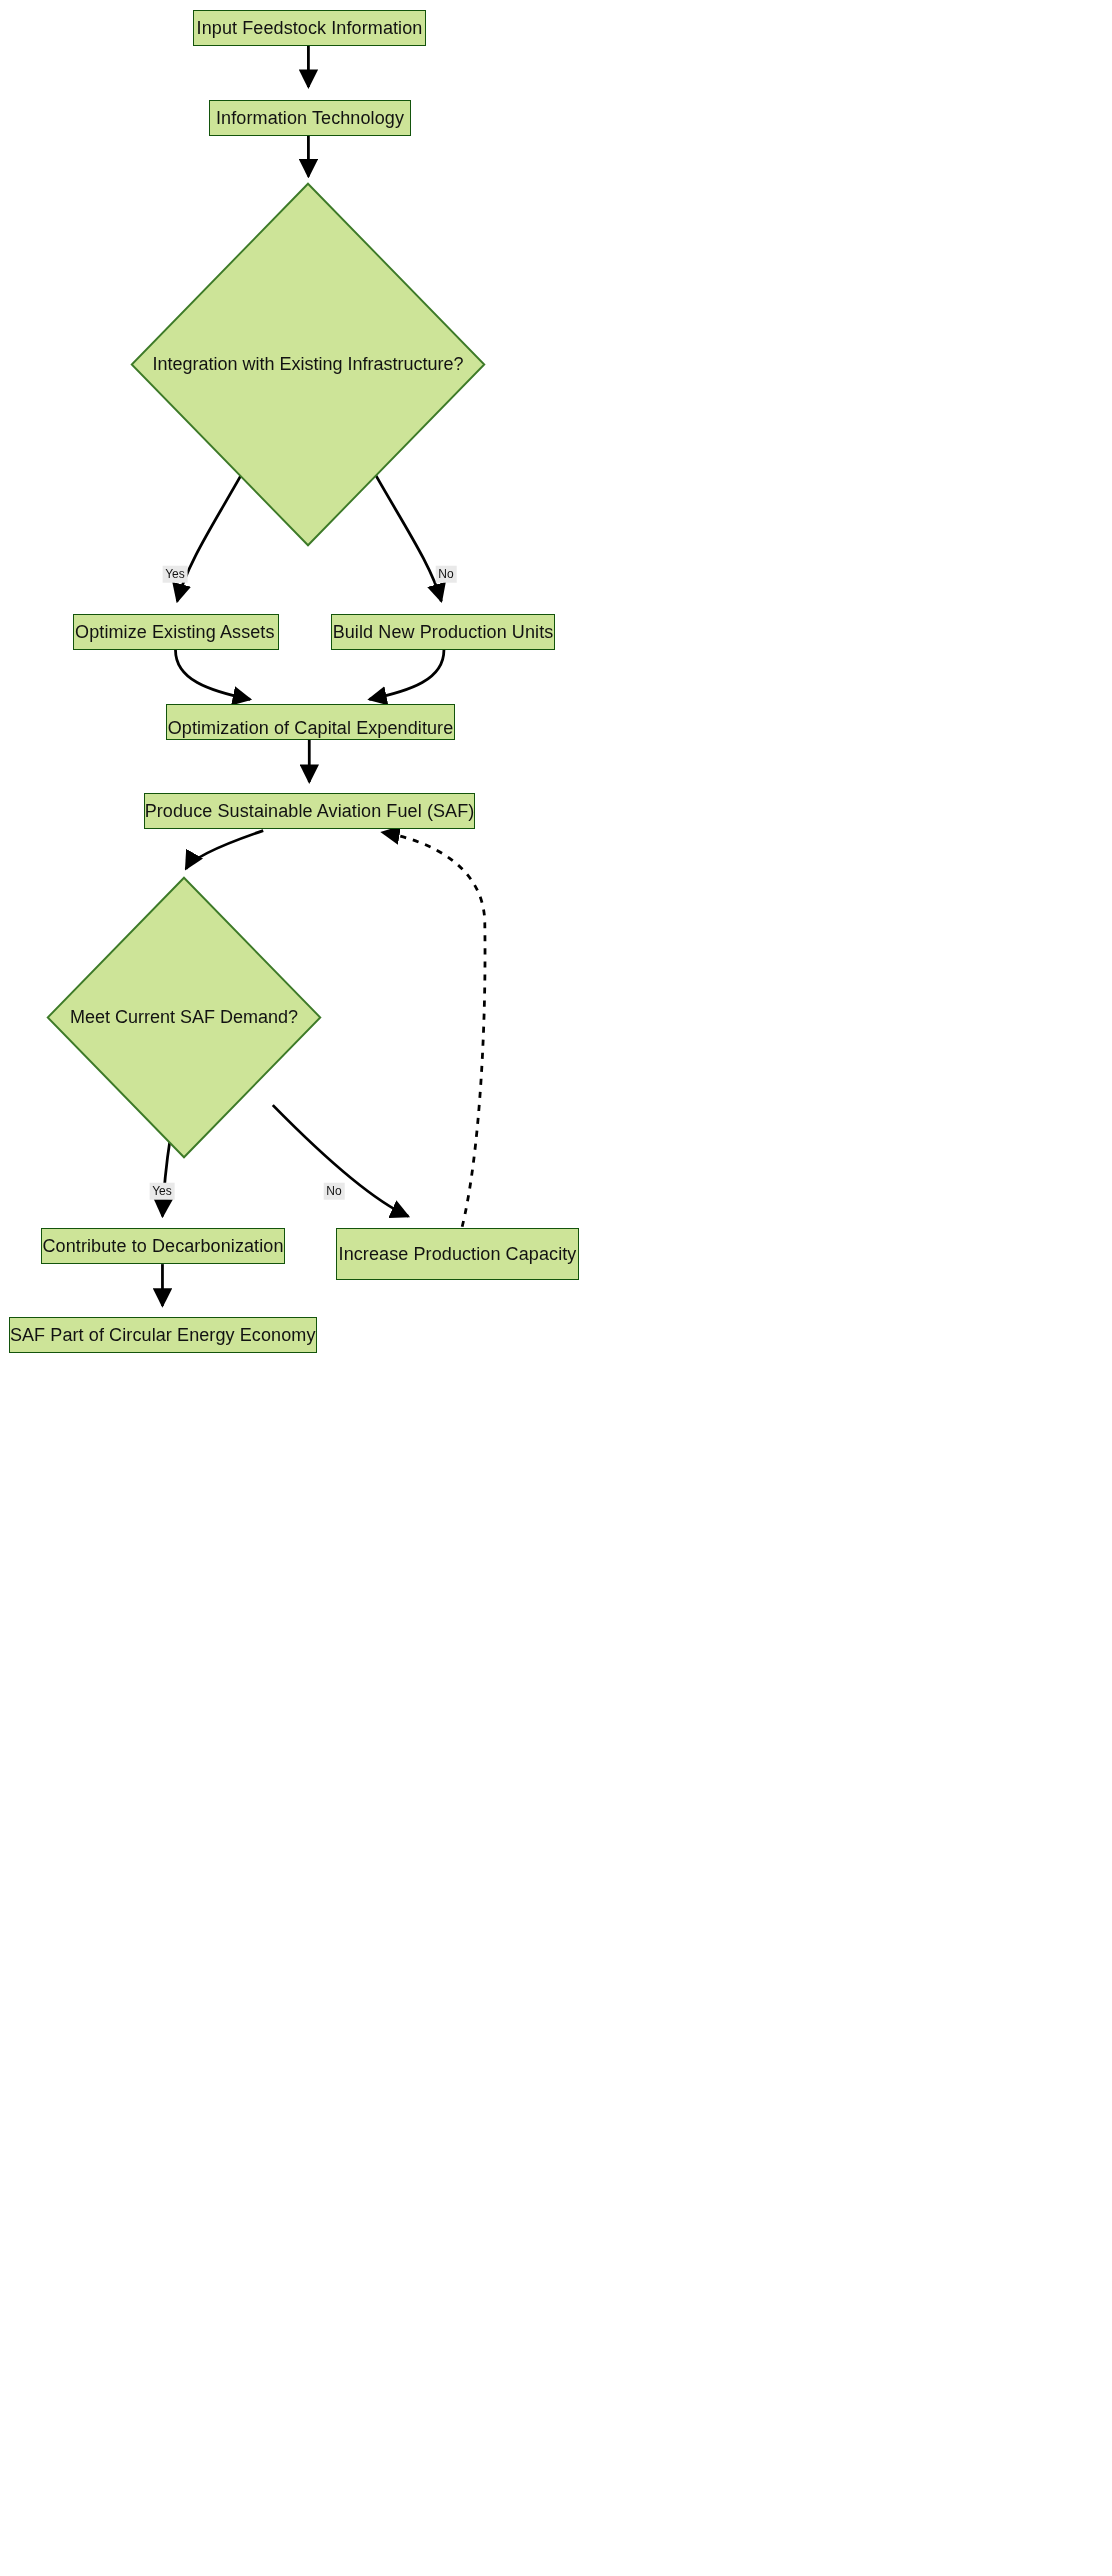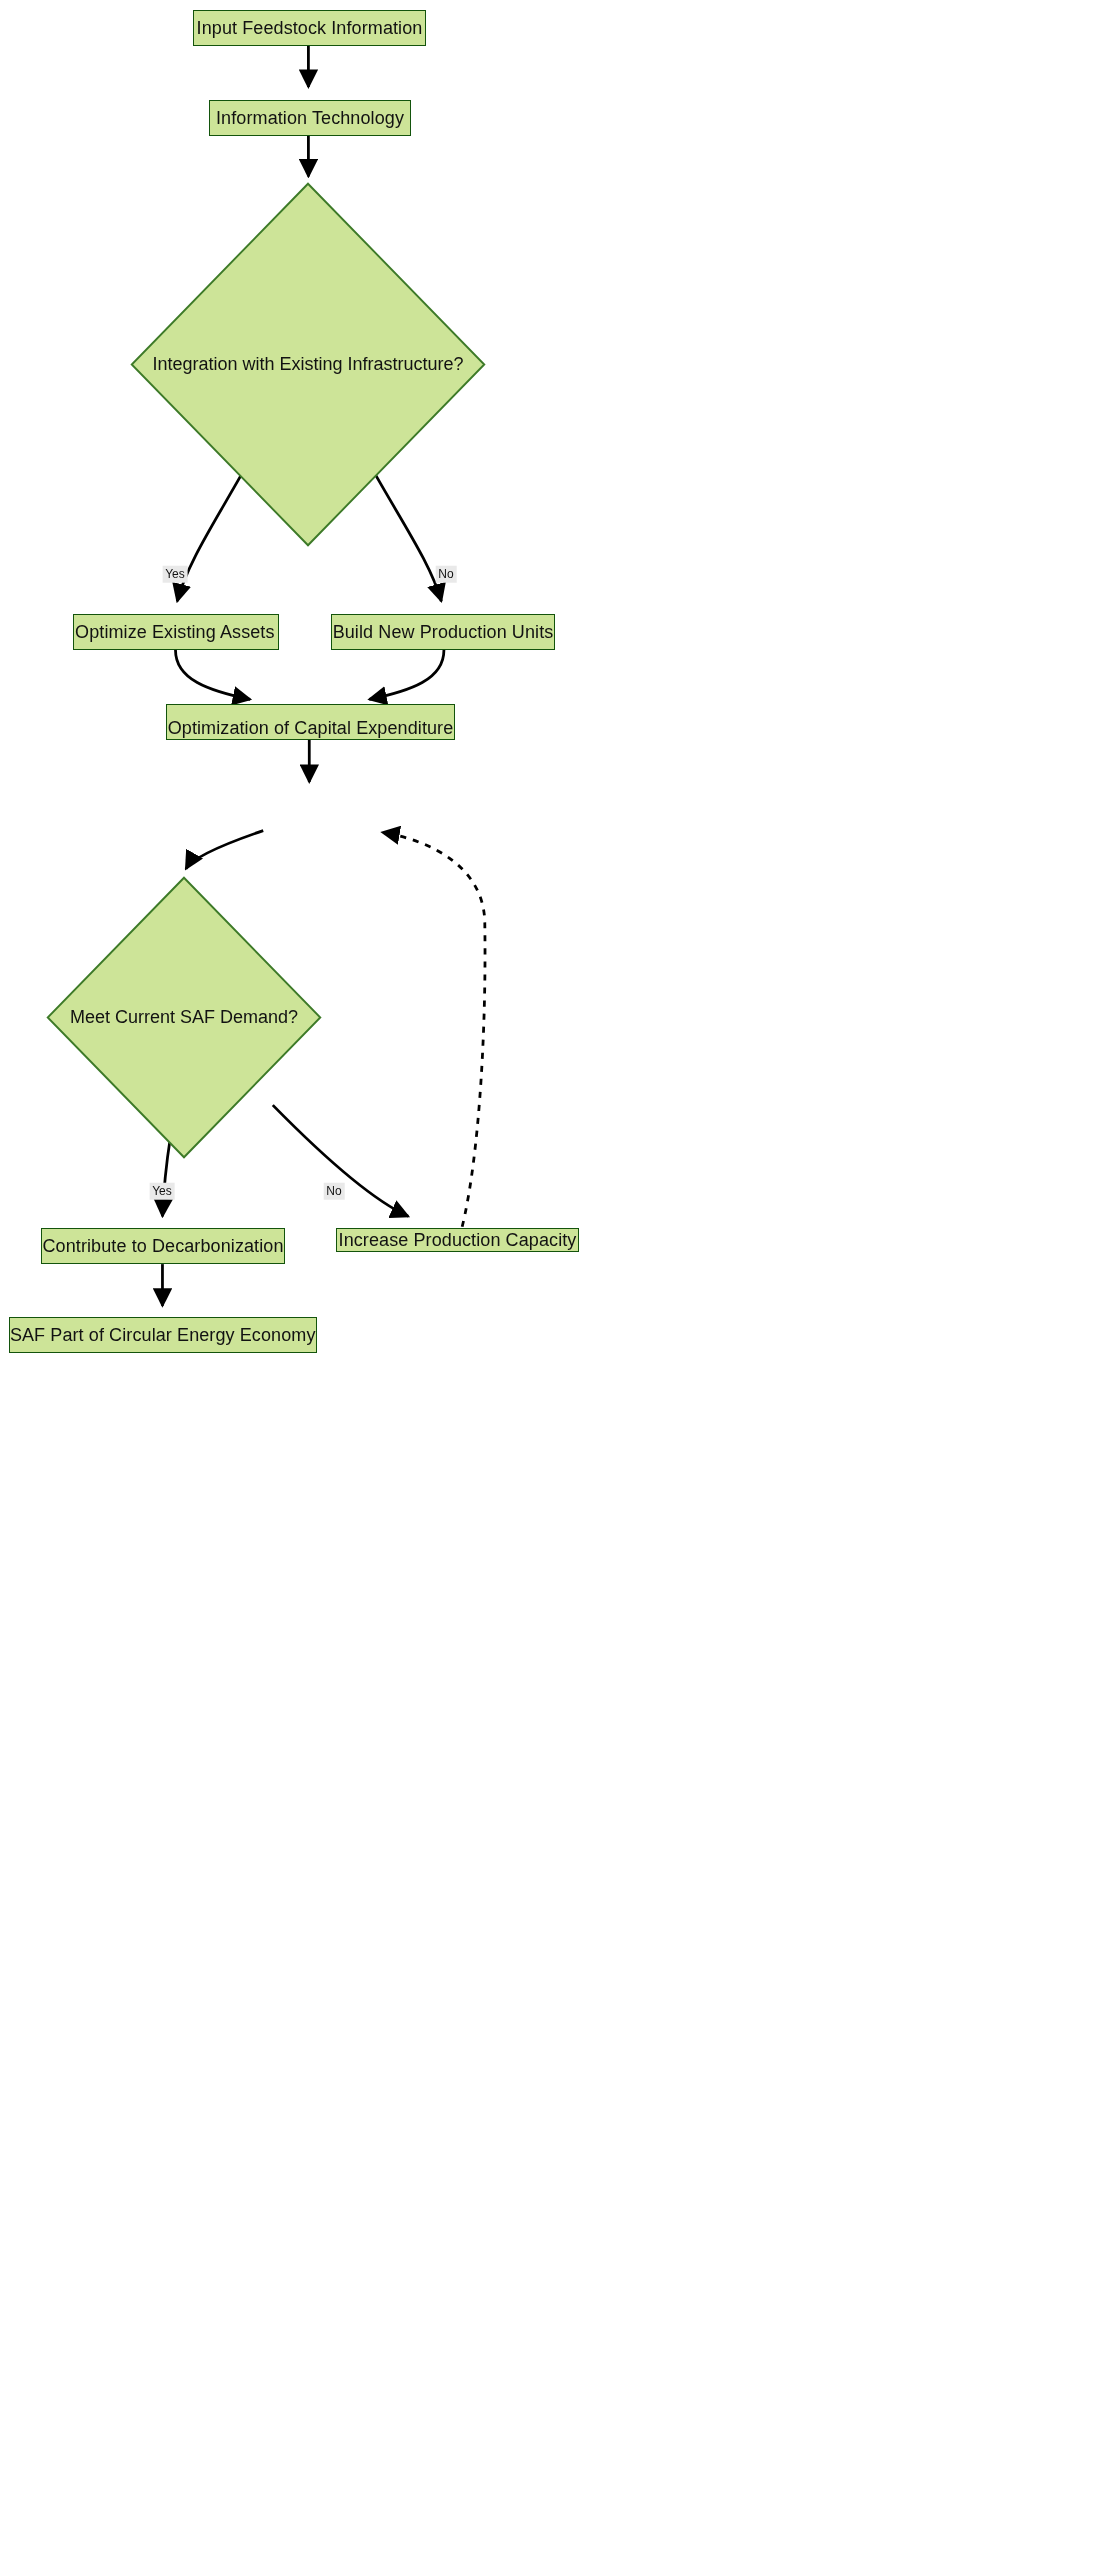--- a/index.html
+++ b/index.html
@@ -142,37 +142,40 @@
   </div>
 
   <div class="node node-rect" style="left:331px; top:614px; width:224px; height:36px;">
     <span>Build New Production Units</span>
   </div>
 
   <div class="node node-rect" style="left:166px; top:704px; width:289px; height:36px;align-items:flex-end;">
     <span>Optimization of Capital Expenditure</span>
   </div>
 
+  <div class="node node-rect" style="left:144px; top:793px; width:331px; height:36px;">
+    <span>Produce Sustainable Aviation Fuel (SAF)</span>
+  </div>
 
   <div class="node node-diamond" style="left:46px; top:876px; width:276px; height:283px;">
     <svg class="diamond-shape" viewBox="0 0 318 326" preserveAspectRatio="none">
       <polygon points="159,2 316,163 159,324 2,163" fill="#cde498" stroke="#3d7a28" stroke-width="2.2"></polygon>
     </svg>
     <span class="diamond-label">Meet Current SAF Demand?</span>
   </div>
 
   <div class="edge-label" style="left:162px; top:1191px;">Yes</div>
 
   <div class="edge-label" style="left:334px; top:1191px;">No</div>
 
   <div class="node node-rect" style="left:41px; top:1228px; width:244px; height:36px;">
     <span>Contribute to Decarbonization</span>
   </div>
 
-  <div class="node node-rect" style="left:336px; top:1228px; width:243px; height:24px;">
+  <div class="node node-rect" style="left:336px; top:1228px; width:243px; height:52px;">
     <span>Increase Production Capacity</span>
   </div>
 
   <div class="node node-rect" style="left:8.7px; top:1317px; width:308px; height:36px;text-align:center;">
     <span>SAF Part of Circular Energy Economy</span>
   </div>
 
 </div>
 
 

